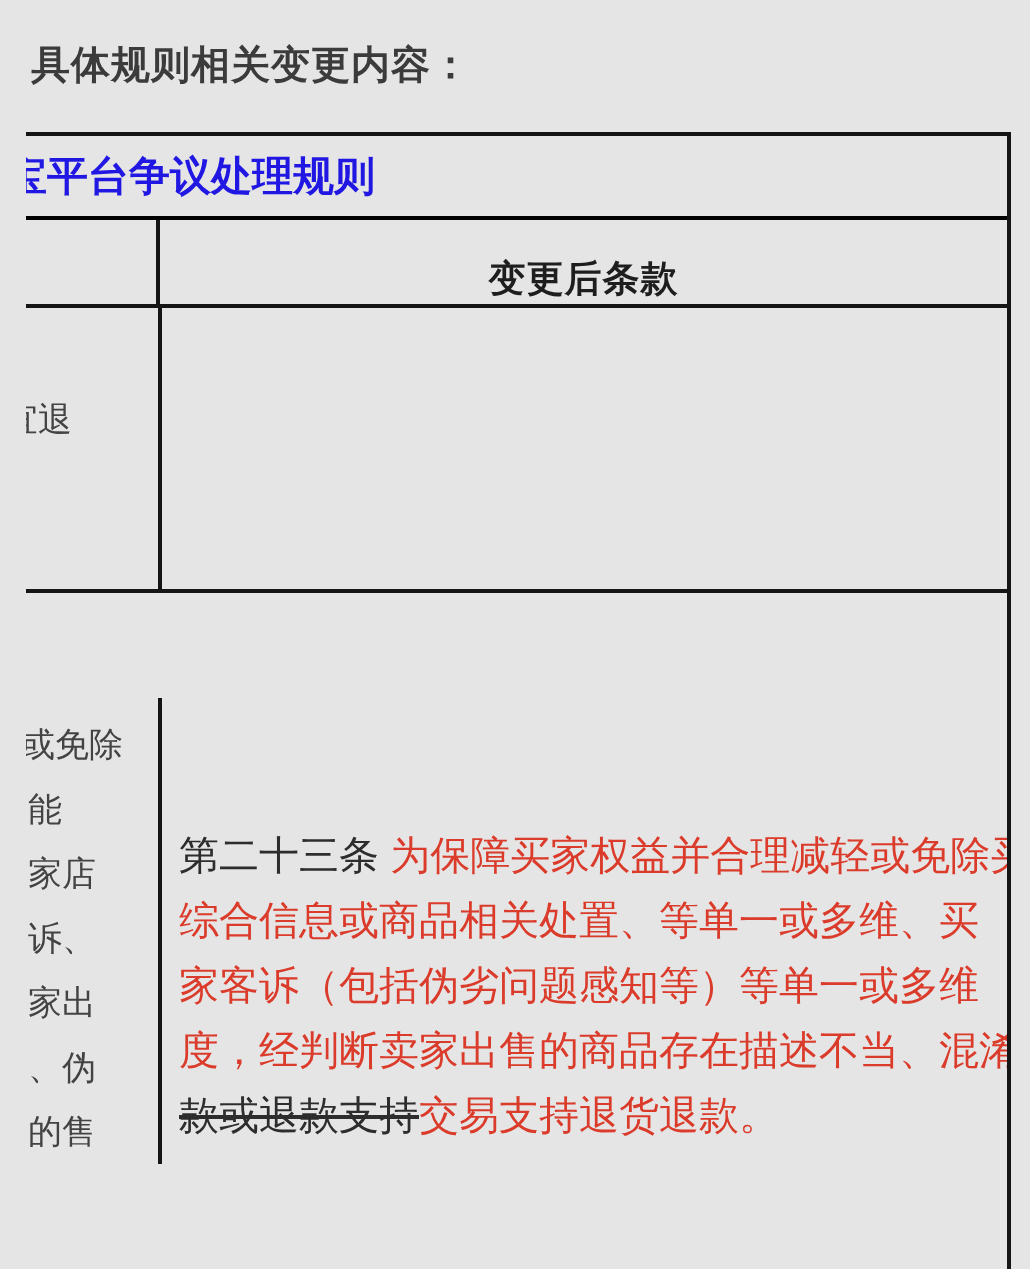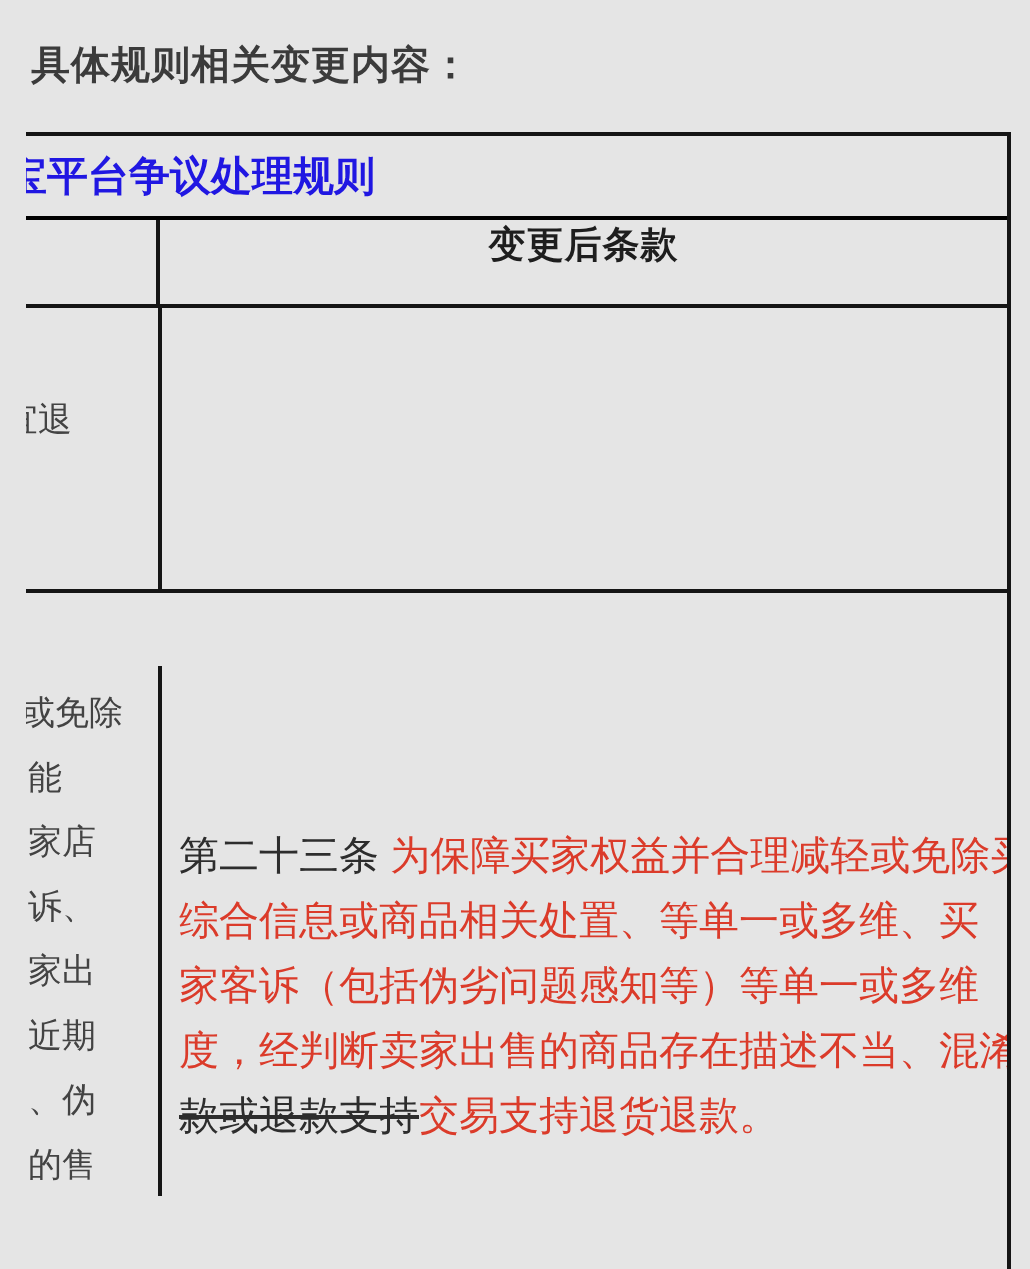--- a/index.html
+++ b/index.html
@@ -26,21 +26,21 @@
   .trow{display:flex;}
   .header-row{height:84px;border-bottom:4px solid #151515;}
   .row1{height:281px;border-bottom:4px solid #151515;}
   .row2{height:676px;align-items:center;}
   .cell-left{
     width:130px;border-right:4px solid #151515;overflow:hidden;flex:none;
     font-size:34px;color:#434343;box-sizing:content-box;
   }
   .cell-right{flex:1;overflow:hidden;}
   .header-row .cell-right{
-    display:flex;align-items:flex-start;justify-content:center;
+    display:flex;align-items:flex-end;justify-content:center;
   }
   .after-col-label{font-size:37px;font-weight:700;color:#1e1e1e;letter-spacing:1px;}
   .row1 .cell-left{padding:79px 0 0 2px;line-height:64px;}
   .row2 .cell-left{padding:14px 0 0 2px;line-height:64.5px;}
   .row1 .cell-right{padding:15px 6px 0 17px;font-size:40px;line-height:64px;}
   .row2 .cell-right{padding:108px 6px 0 17px;font-size:40px;line-height:65px;}
   .left-line{white-space:nowrap;}
   .row1 .cell-left .left-line:first-child{text-indent:-24px;}
   .row2 .cell-left .left-line:first-child{text-indent:-7px;}
   .text-line{white-space:nowrap;}
@@ -79,21 +79,20 @@
         </div>
     </div>
 
     <div class="trow row2">
       <div class="cell-left">
           <div class="left-line">或免除</div>
           <div class="left-line">能</div>
           <div class="left-line">家店</div>
           <div class="left-line">诉、</div>
           <div class="left-line">家出</div>
-          <div class="left-line">近期</div>
           <div class="left-line">、伪</div>
           <div class="left-line">的售</div>
         </div>
       <div class="cell-right">
           <div class="text-line"><span class="seg-k">第二十三条 </span><span class="seg-r">为保障买家权益并合理减轻或免除买</span></div>
           <div class="text-line"><span class="seg-r">综合信息或商品相关处置、等单一或多维、买</span></div>
           <div class="text-line"><span class="seg-r">家客诉（包括伪劣问题感知等）等单一或多维</span></div>
           <div class="text-line"><span class="seg-r">度，经判断卖家出售的商品存在描述不当、混淆</span></div>
           <div class="text-line"><span class="seg-ks">款或退款支持</span><span class="seg-r">交易支持退货退款。</span></div>
         </div>

